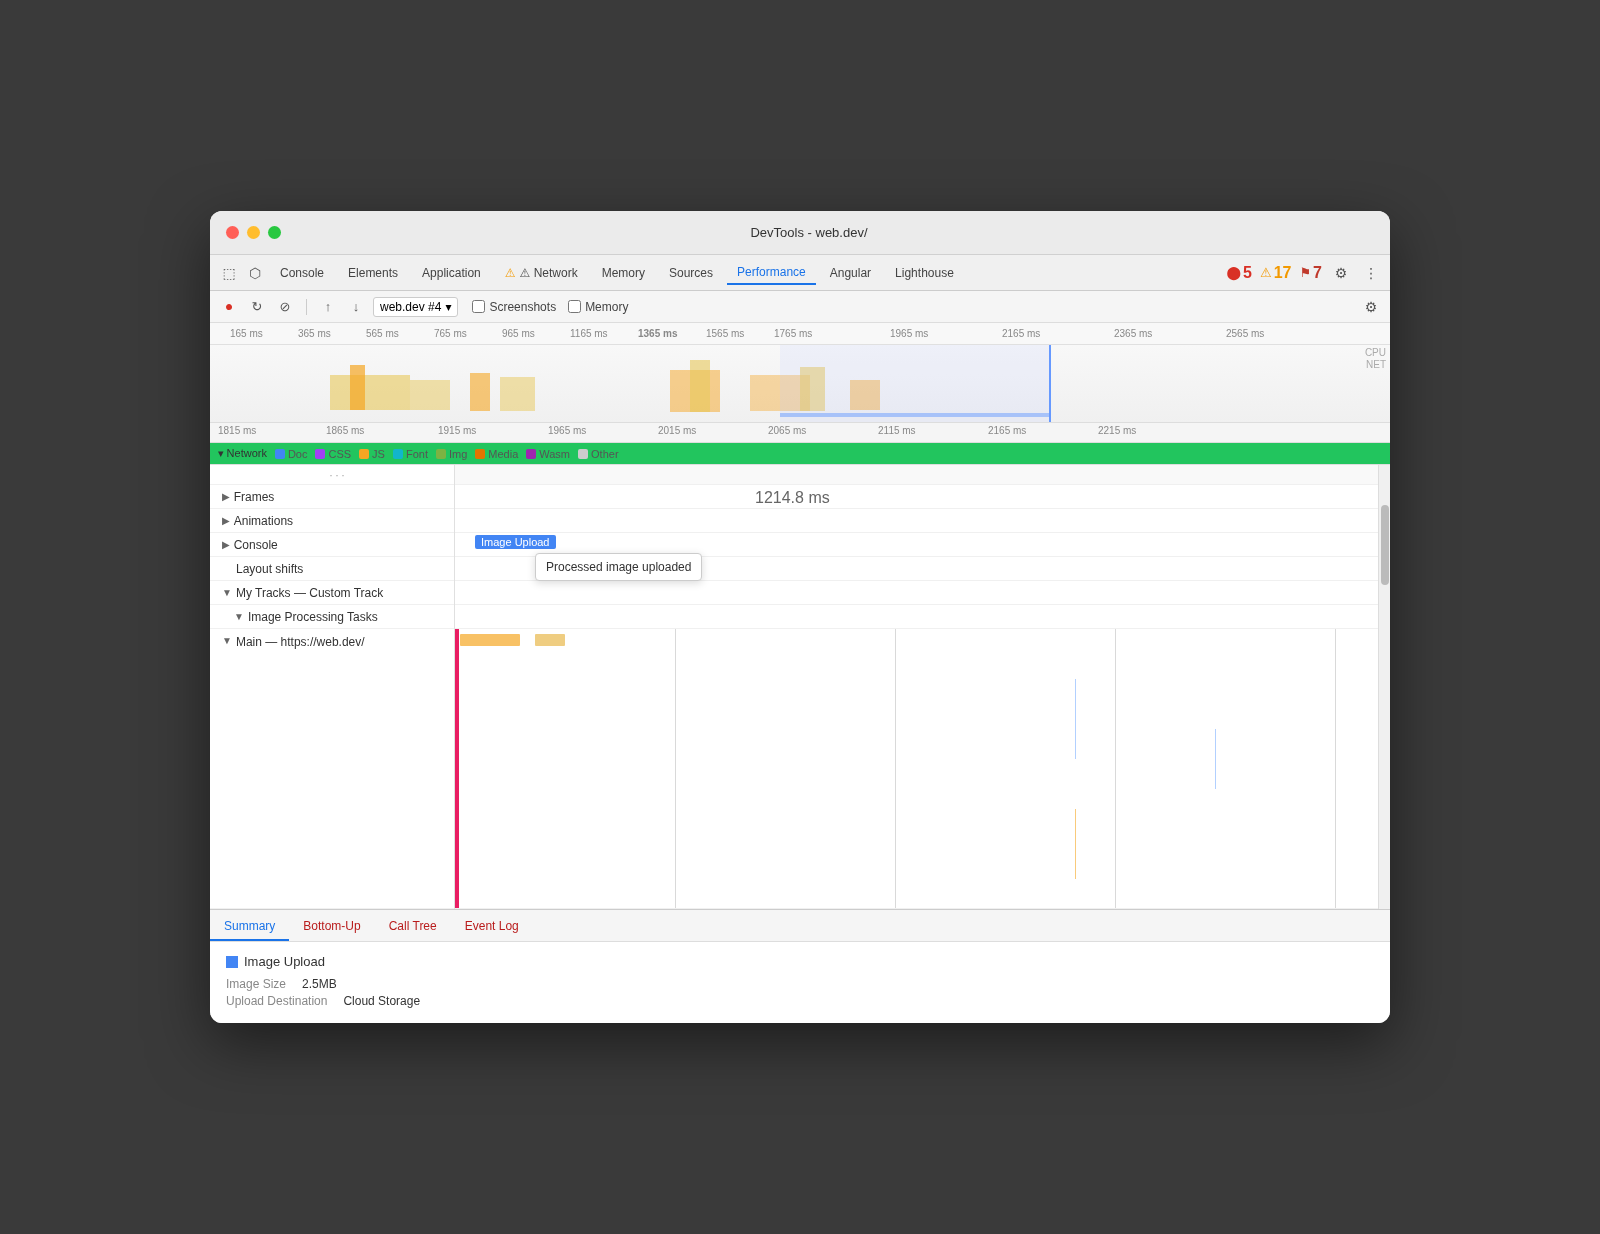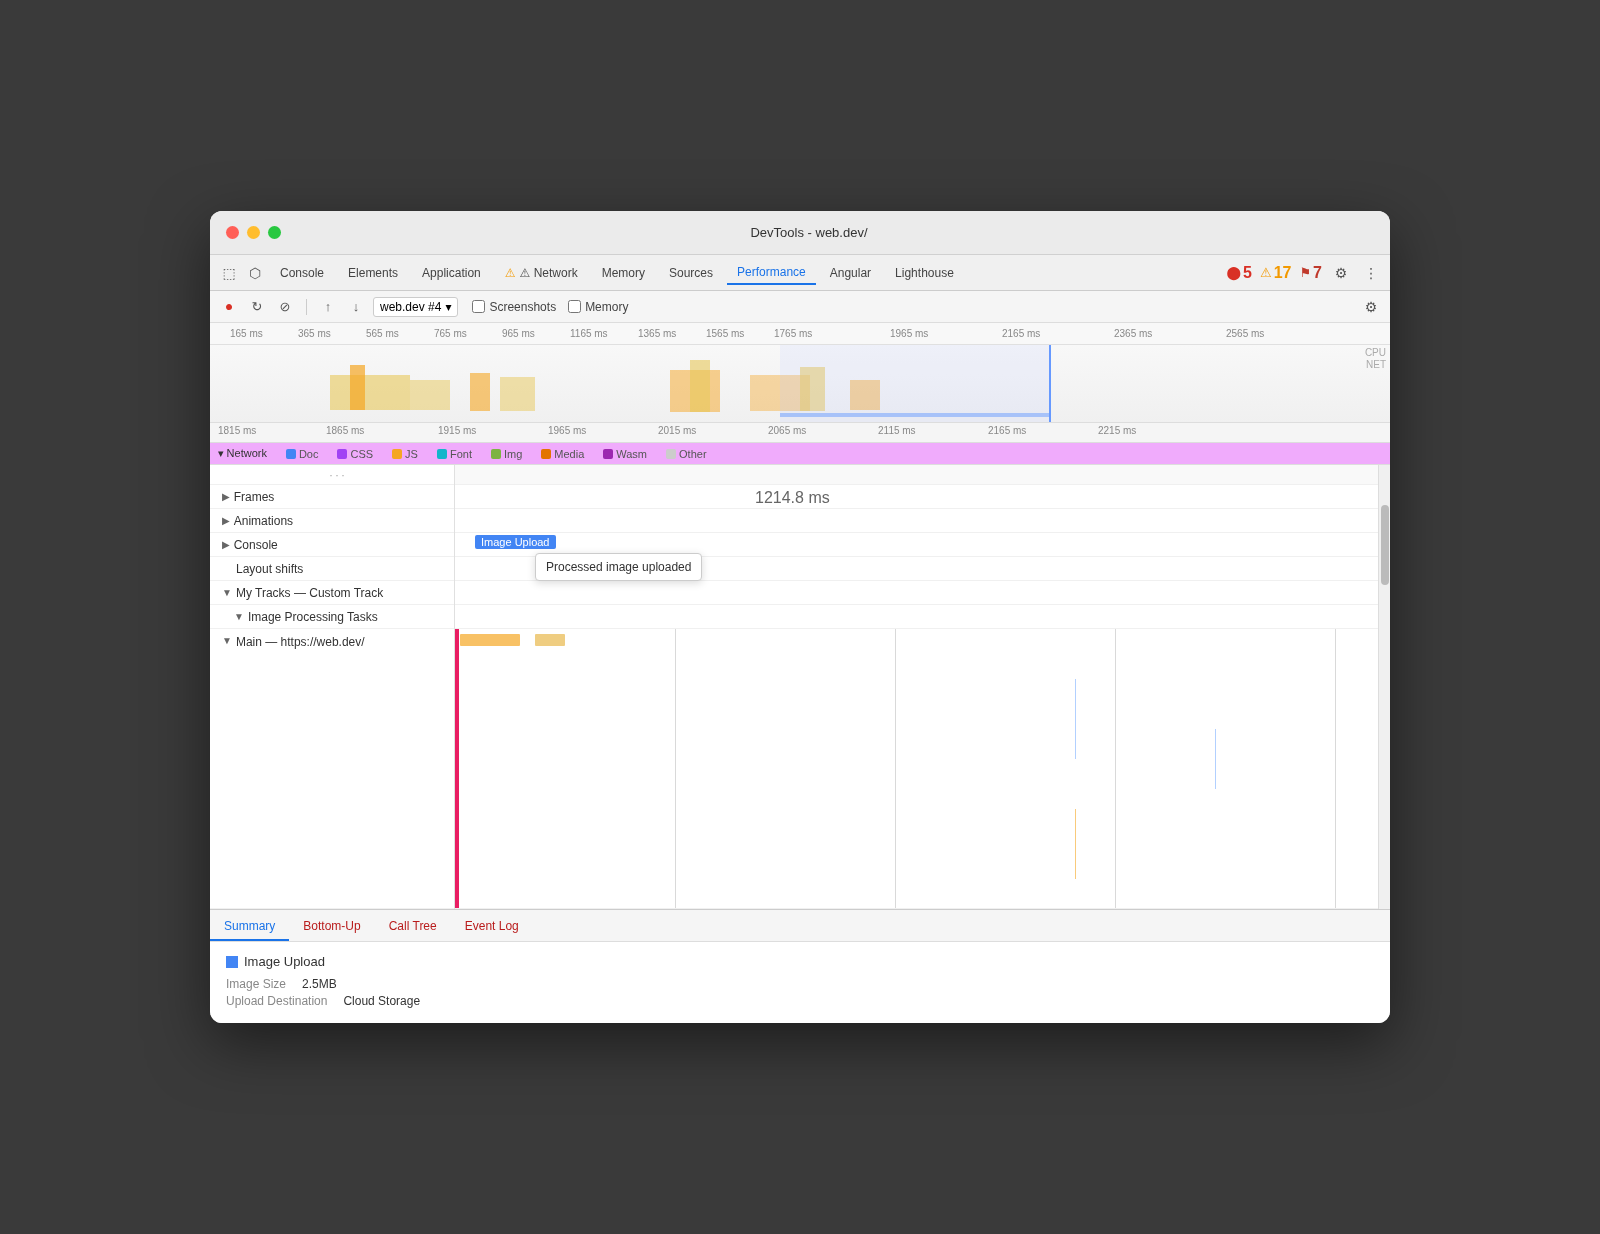--- a/index.html
+++ b/index.html
@@ -143,26 +143,26 @@
     }
     .time-mark {
       position: absolute;
       font-size: 10px;
       color: #888;
       top: 2px;
     }
     
     .network-legend {
       height: 22px;
-      background: #f0abfc;
+      background: #22c55e;
       border-bottom: 1px solid #ddd;
       display: flex;
       align-items: center;
       padding: 0 8px;
-      gap: 19px;
+      gap: 8px;
       font-size: 11px;
     }
     .legend-item {
       display: flex; align-items: center; gap: 3px; color: #555;
     }
     .legend-dot {
       width: 10px; height: 10px; border-radius: 2px;
     }
     
     .content-area {
@@ -384,21 +384,21 @@
 
   <div class="timeline-container">
 
     <div class="timeline-ruler" style="padding: 0 12px; height:22px; position:relative; overflow:hidden;">
       <div class="ruler-mark" style="left:20px;">165 ms</div>
       <div class="ruler-mark" style="left:88px;">365 ms</div>
       <div class="ruler-mark" style="left:156px;">565 ms</div>
       <div class="ruler-mark" style="left:224px;">765 ms</div>
       <div class="ruler-mark" style="left:292px;">965 ms</div>
       <div class="ruler-mark" style="left:360px;">1165 ms</div>
-      <div class="ruler-mark" style="left:428px;">1365 ms</div>
+      <div class="ruler-mark" style="left:428px;font-weight:bold;">1365 ms</div>
       <div class="ruler-mark" style="left:496px;">1565 ms</div>
       <div class="ruler-mark" style="left:564px;">1765 ms</div>
       <div class="ruler-mark" style="left:680px;">1965 ms</div>
       <div class="ruler-mark" style="left:792px;">2165 ms</div>
       <div class="ruler-mark" style="left:904px;">2365 ms</div>
       <div class="ruler-mark" style="left:1016px;">2565 ms</div>
     </div>
 
     <div class="timeline-tracks" style="height:78px; position:relative; background: linear-gradient(to bottom, #f8f8f8 0%, #f0f0f0 100%);">
 

